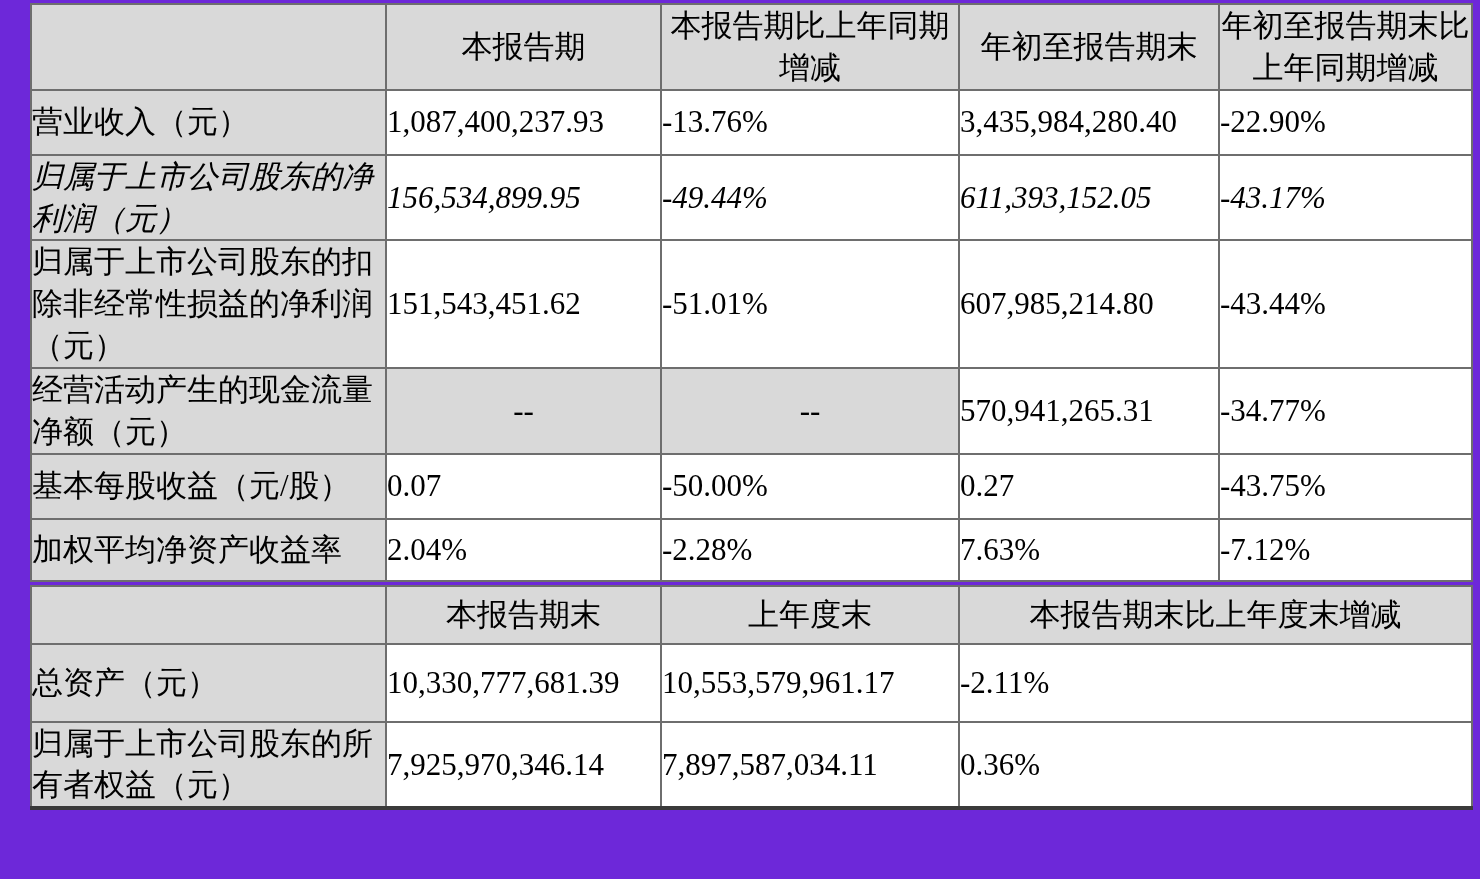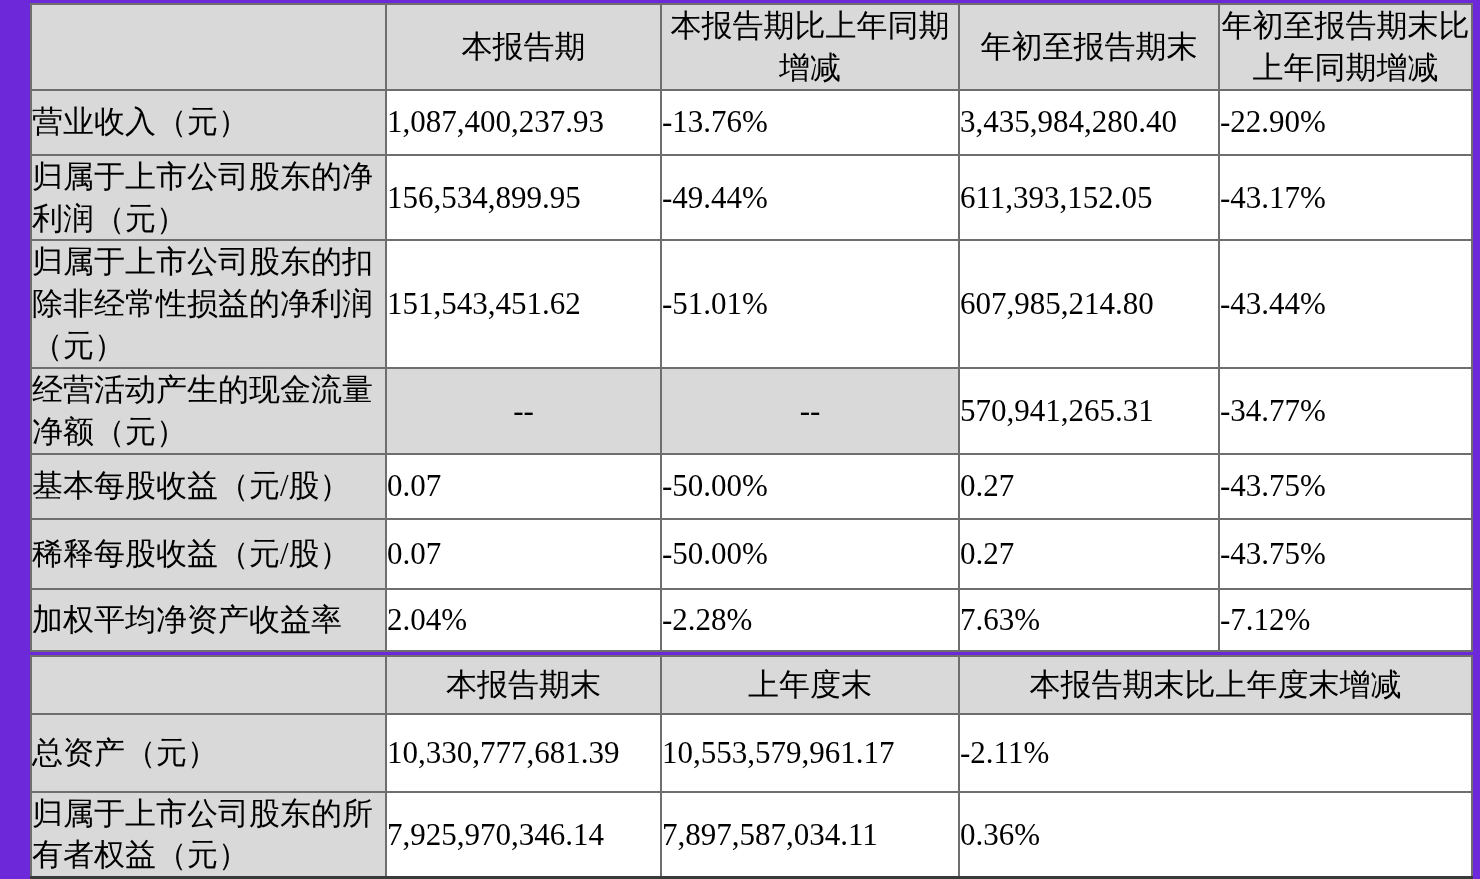--- a/index.html
+++ b/index.html
@@ -57,21 +57,21 @@
     text-align: center;
     padding: 4px 6px;
   }
   
   tr.sep td {
     border-top: 7px double #6e6e6e;
   }
   
   tr.rh0  { height: 82px; }
   tr.rh1  { height: 65px; }
-  tr.rh2  { height: 85px; }
+  tr.rh2  { height: 85px; font-style: italic; }
   tr.rh3  { height: 125px; }
   tr.rh4  { height: 85px; }
   tr.rh5  { height: 65px; }
   tr.rh6  { height: 70px; }
   tr.rh7  { height: 65px; }
   tr.rh8  { height: 60px; }
   tr.rh9  { height: 78px; }
   tr.rh10 { height: 85px; }
 </style>
 </head>
@@ -130,27 +130,20 @@
       </tr>
 
       <tr class="rh5">
         <td class="lbl">基本每股收益（元/股）</td>
         <td class="num">0.07</td>
         <td class="num">-50.00%</td>
         <td class="num">0.27</td>
         <td class="num">-43.75%</td>
       </tr>
 
-      <tr class="rh6">
-        <td class="lbl">稀释每股收益（元/股）</td>
-        <td class="num">0.07</td>
-        <td class="num">-50.00%</td>
-        <td class="num">0.27</td>
-        <td class="num">-43.75%</td>
-      </tr>
 
       <tr class="rh7">
         <td class="lbl">加权平均净资产收益率</td>
         <td class="num">2.04%</td>
         <td class="num">-2.28%</td>
         <td class="num">7.63%</td>
         <td class="num">-7.12%</td>
       </tr>
 
       <tr class="rh8 sep">

